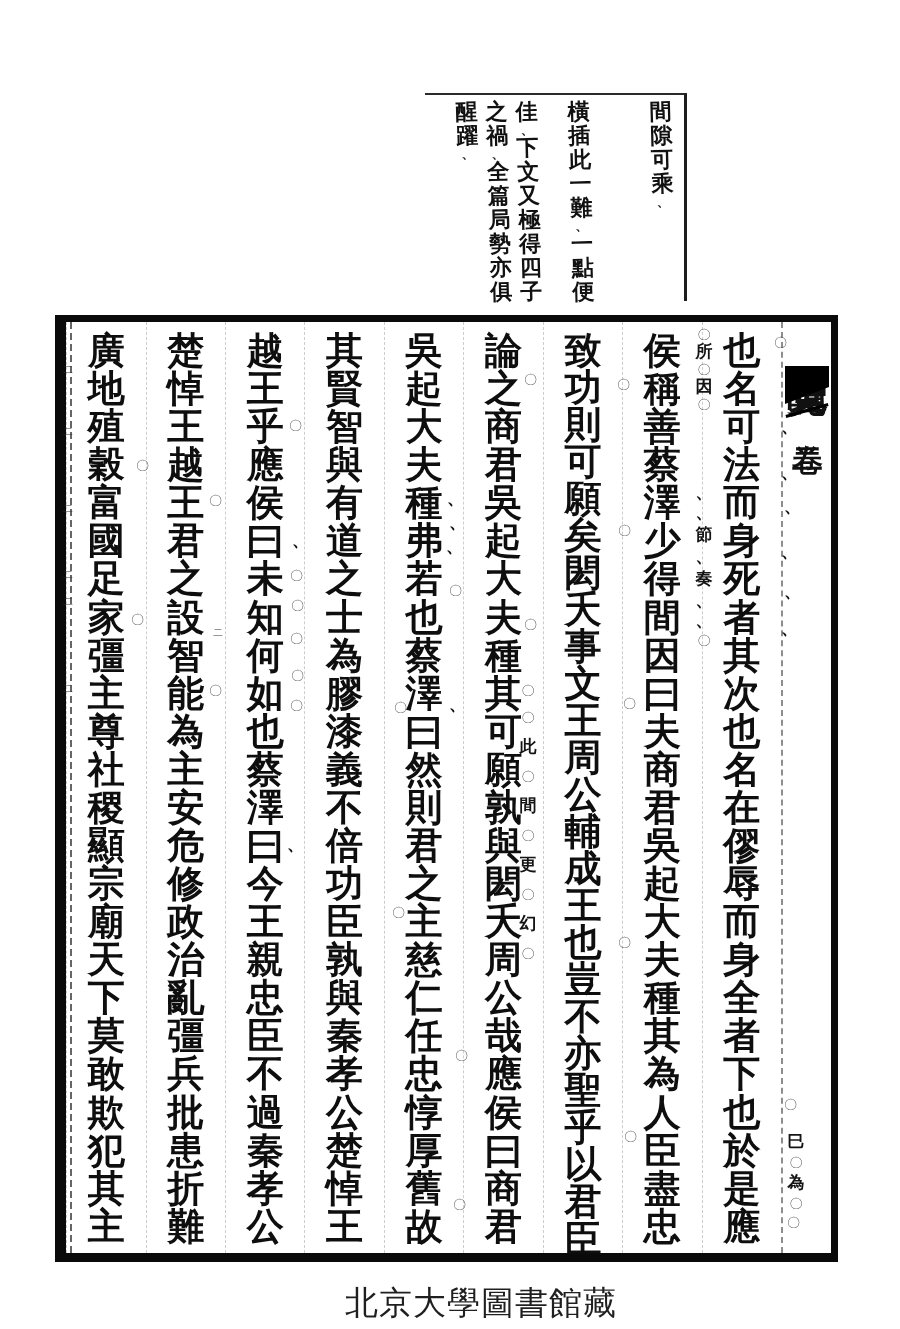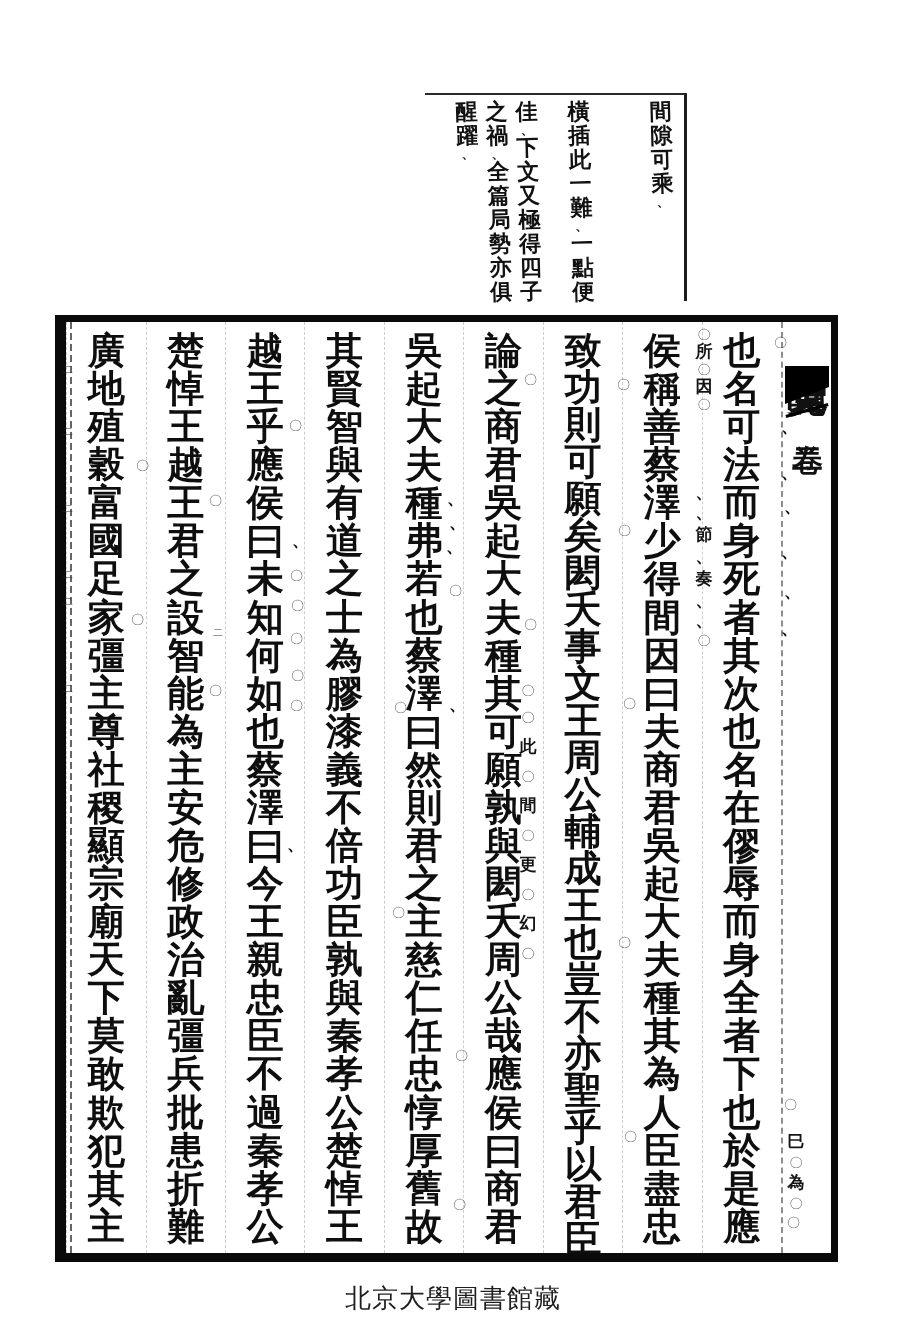--- a/index.html
+++ b/index.html
@@ -52,21 +52,21 @@
   .side-note{position:absolute;display:flex;flex-direction:column;align-items:center;width:20px;}
   .note-ch{font-size:17px;line-height:18px;font-weight:bold;color:#141414;}
   .side-note .m-circ{line-height:13px;}
   .side-note .m-dun{line-height:14px;}
 
   
   .footer-latin{position:absolute;left:18px;top:1292px;
     font-family:"Liberation Sans","DejaVu Sans",sans-serif;
     font-size:21px;color:#3c3c3c;}
   .footer-cjk{position:absolute;left:345px;top:1281px;
-    font-size:26px;color:#1f1f1f;letter-spacing:1px;}
+    font-size:33px;color:#1f1f1f;letter-spacing:1px;}
 </style>
 </head>
 <body>
 
 <div class="page">
 
   <div class="top-annotation">
       <div class="ann-col ann-gap-large">
         <span class="ann-ch">間</span>
         <span class="ann-ch">隙</span>

